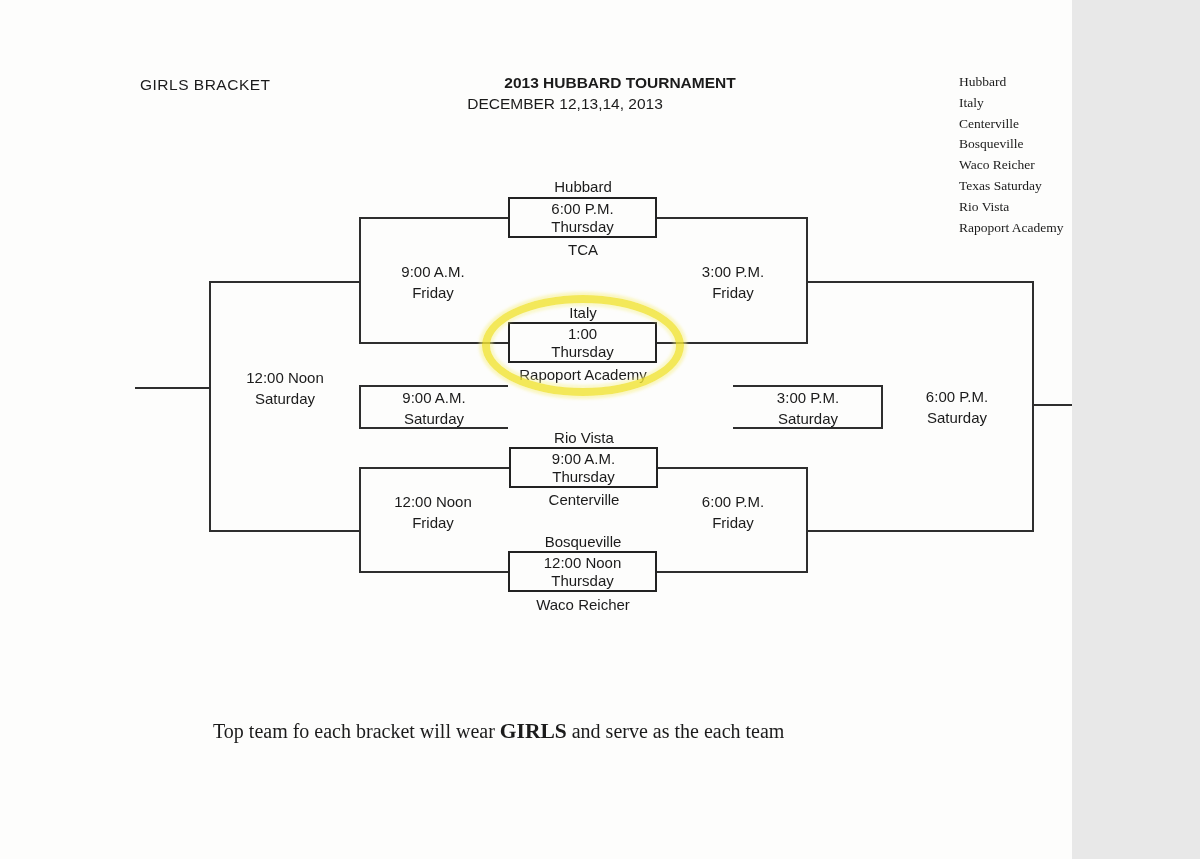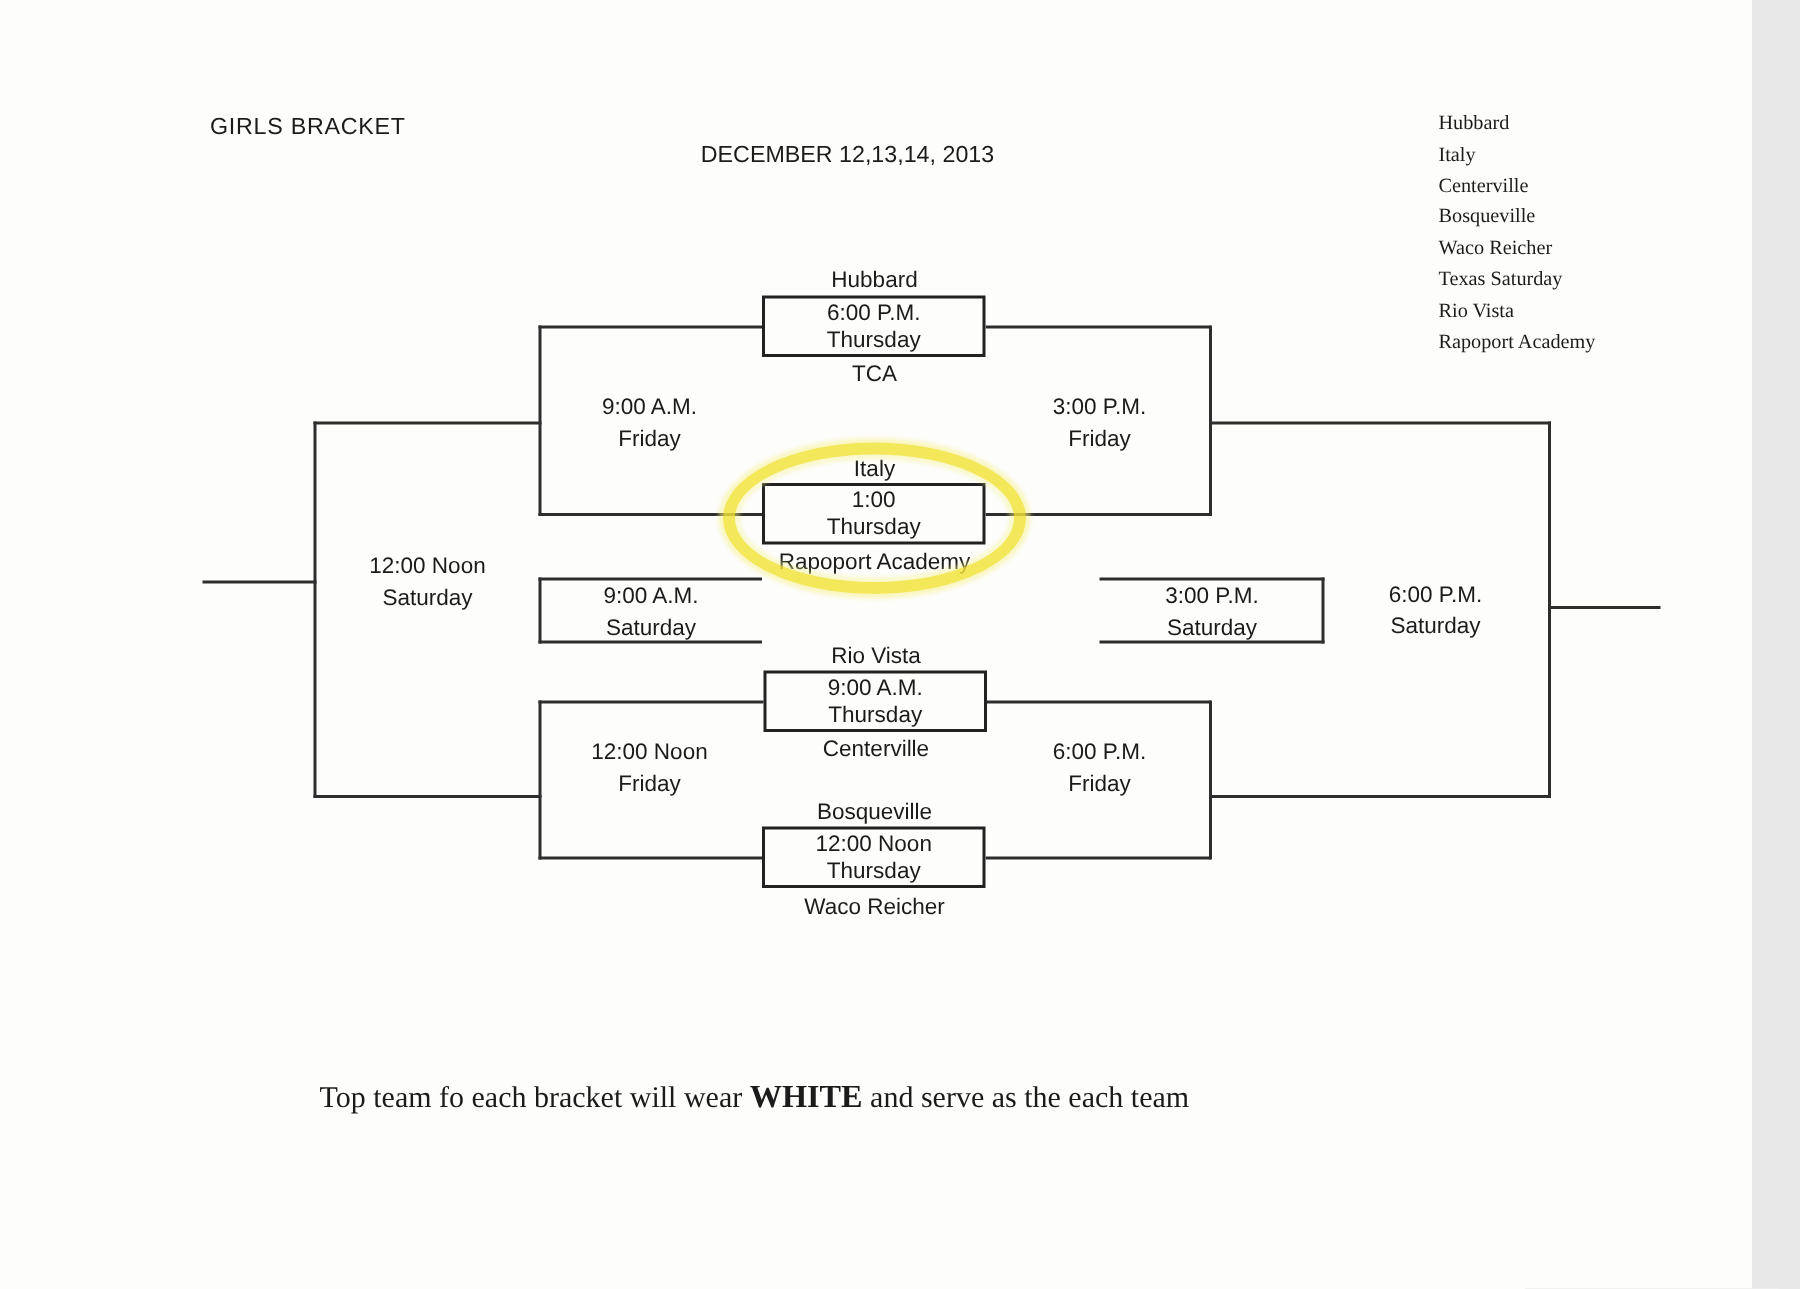--- a/index.html
+++ b/index.html
@@ -1,17 +1,17 @@
 <!DOCTYPE html>
 <html><head>
 <meta charset="utf-8">
 <style>
   html,body{margin:0;padding:0;background:#e8e8e8;}
   .sheet{
-    position:relative;width:1168px;height:859px;background:#fdfdfc;
+    position:relative;width:1072px;height:859px;background:#fdfdfc;
     font-family:"Liberation Sans",sans-serif;color:#1b1b1b;overflow:hidden;
   }
   
   .hl{position:absolute;height:2px;background:#2e2e2e;}
   .vl{position:absolute;width:2px;background:#2e2e2e;}
   
   .gamebox{
     position:absolute;width:145px;height:37px;border:2px solid #222;
     display:flex;flex-direction:column;justify-content:center;
     text-align:center;font-size:15px;line-height:18px;background:#fdfdfc;
@@ -33,20 +33,21 @@
     pointer-events:none;z-index:5;
   }
   .artifact{position:absolute;background:#3a3a3a;}
 </style>
 </head>
 <body>
 
 <div class="sheet">
 
   <div class="hdr-left" style="left:140px;top:76px;">GIRLS BRACKET</div>
+  <div class="hdr-title" style="left:620px;top:74px;">2013 HUBBARD TOURNAMENT</div>
   <div class="hdr-date" style="left:565px;top:95px;">DECEMBER 12,13,14, 2013</div>
 
   <div class="teamlist">
     <div>Hubbard</div>
     <div>Italy</div>
     <div>Centerville</div>
     <div>Bosqueville</div>
     <div>Waco Reicher</div>
     <div>Texas Saturday</div>
     <div>Rio Vista</div>
@@ -144,17 +145,17 @@
   </div>
   <div class="round-label" style="left:808px;top:387px;">
     <div>3:00 P.M.</div>
     <div>Saturday</div>
   </div>
   <div class="round-label" style="left:957px;top:386px;">
     <div>6:00 P.M.</div>
     <div>Saturday</div>
   </div>
 
-  <div class="footnote"><span>Top team fo each bracket will wear </span><b>WHITE</b><span> and serve as the each team</span></div>
+  <div class="footnote"><span>Top team fo each bracket will wear </span><b>GIRLS</b><span> and serve as the each team</span></div>
 
   <div class="artifact" style="left:1196px;top:841px;width:3px;height:11px;"></div>
 
 </div>
 
 </body></html>

